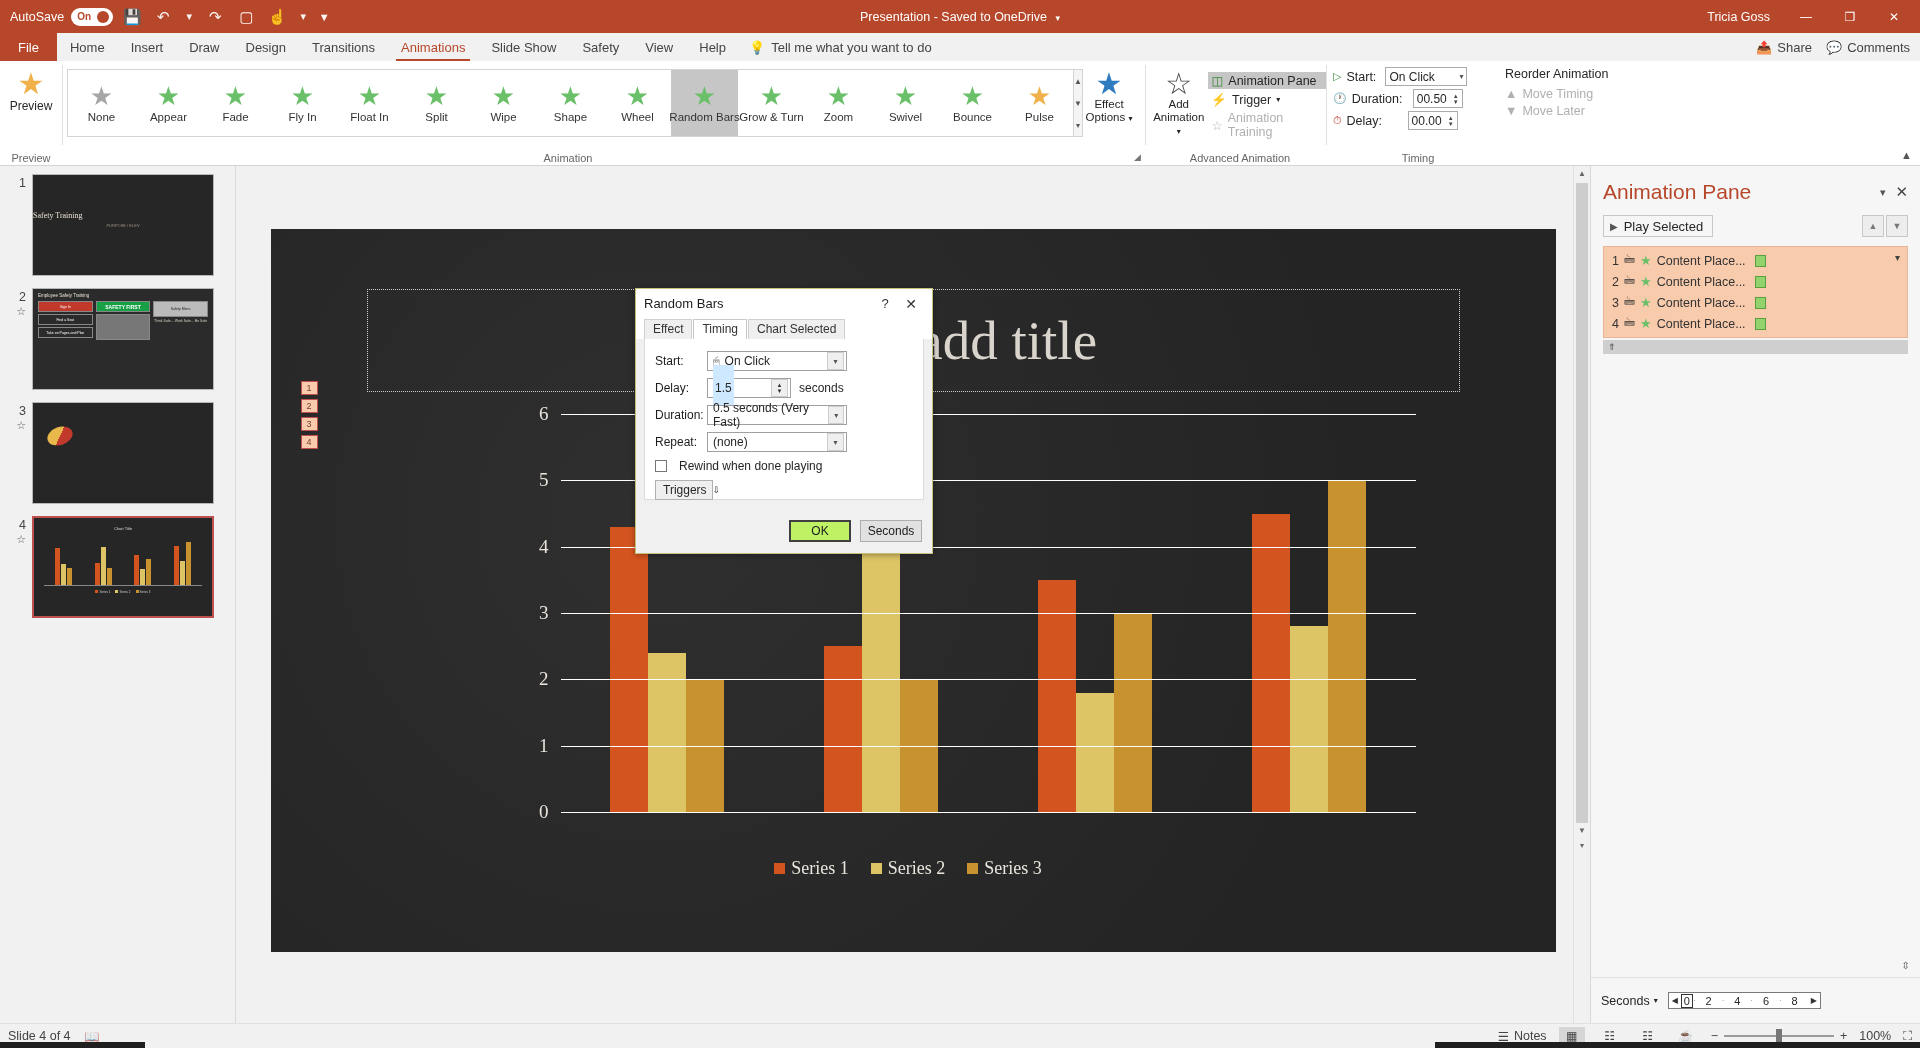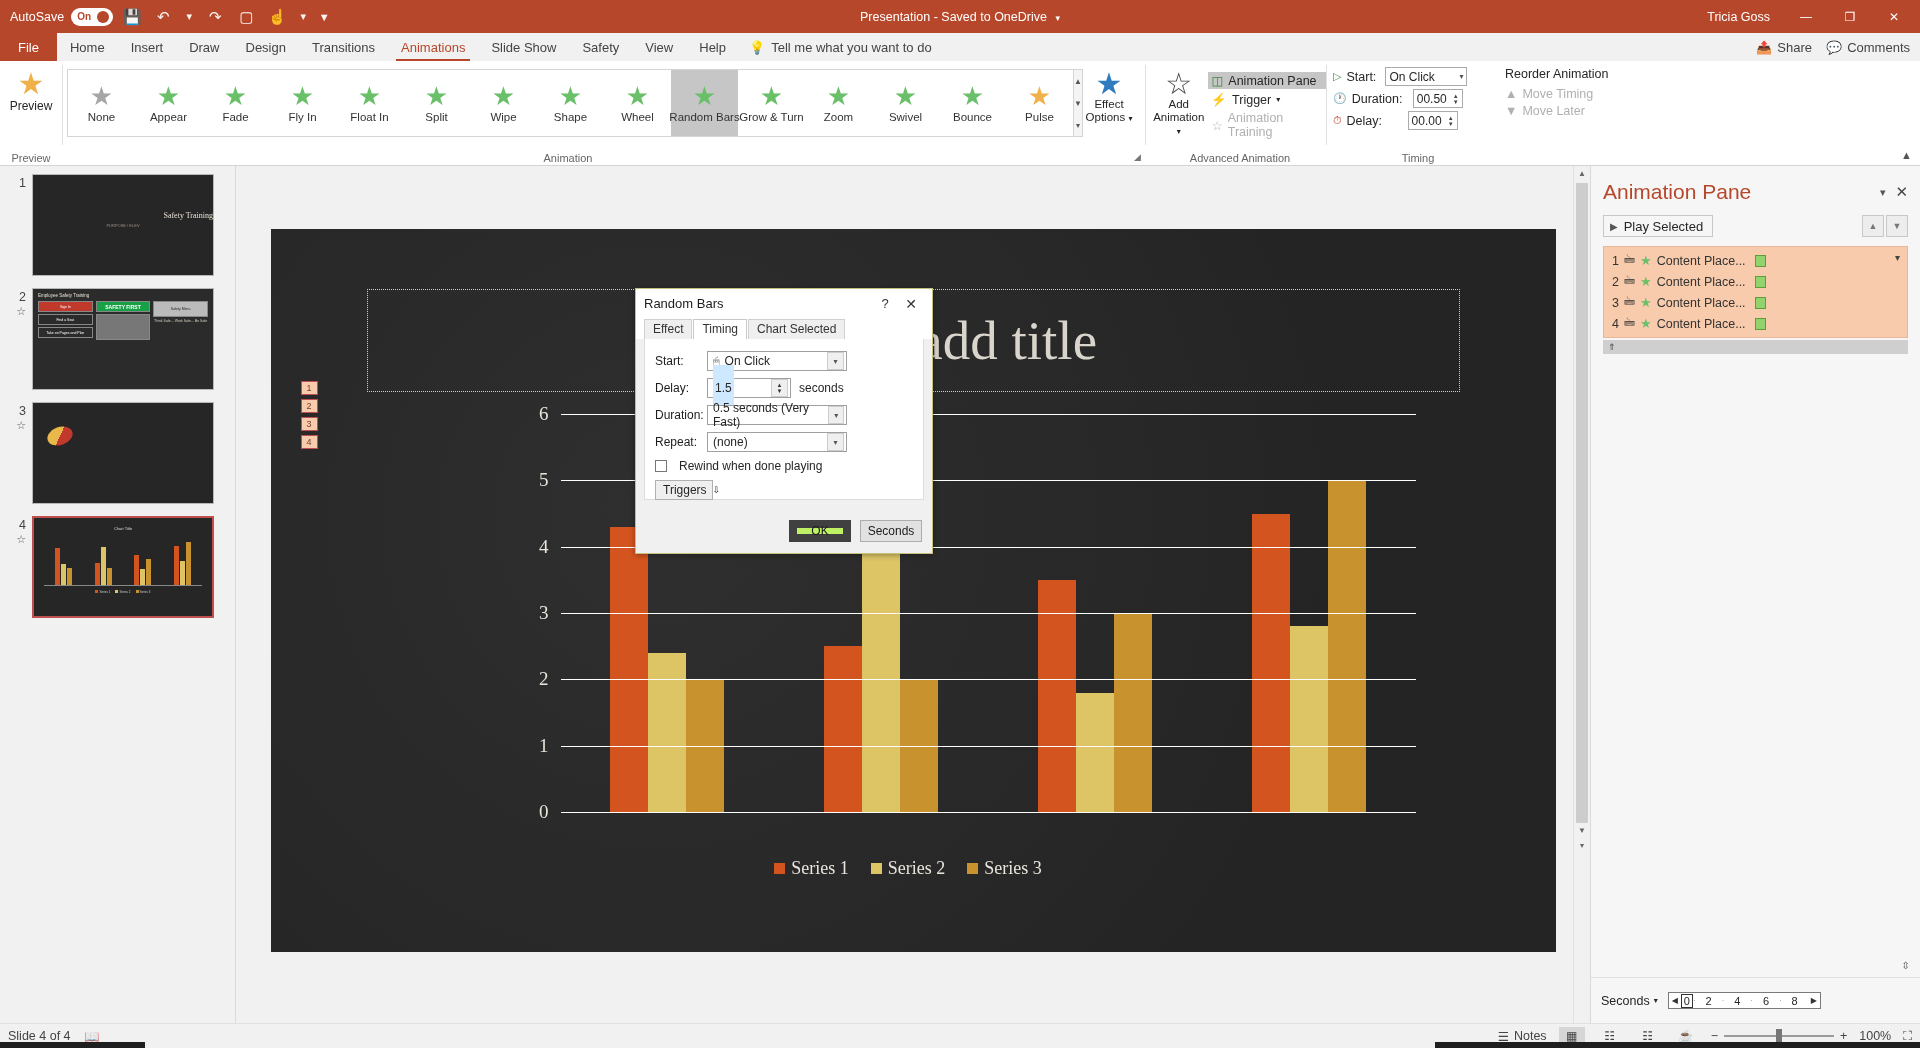--- a/index.html
+++ b/index.html
@@ -147,21 +147,21 @@
   }
   .thumb-row{display:flex;align-items:flex-start;padding:0 10px 12px 6px;}
   .thumb-num{width:20px;text-align:right;font-size:12.5px;color:#444;padding-top:2px;line-height:14px;}
   .thumb-num .star{display:block;color:#666;font-size:11px;}
   .thumb{
     width:182px;height:102px;background:#262626;margin-left:6px;border:1px solid #b8b8b8;
     position:relative;overflow:hidden;
   }
   .thumb.sel{border:2px solid #c0504d;}
 
-  .t1-title{color:#e8e1d5;font-size:8px;text-align:right;margin-top:36px;font-family:"Liberation Serif",serif;}
+  .t1-title{color:#e8e1d5;font-size:8px;text-align:left;margin-top:36px;font-family:"Liberation Serif",serif;}
   .t1-sub{color:#9b9085;font-size:4px;text-align:center;margin-top:3px;}
 
   .t2 {background:#2b2b2b;}
   .t2 .hdr{color:#e8e1d5;font-size:4.5px;padding:4px 0 0 5px;line-height:6px;}
   .t2 .grid{display:flex;gap:3px;padding:2px 5px;}
   .t2 .cell{flex:1;}
   .t2 .box{height:11px;border:.5px solid #888;margin-bottom:2px;display:flex;align-items:center;justify-content:center;font-size:3.5px;color:#fff;}
   .t2 .green{background:#18a047;color:#fff;font-size:5px;font-weight:bold;}
   .t2 .red{background:#c0392b;}
   .t2 .cap{font-size:3.5px;color:#d8d0c4;text-align:center;}
@@ -350,21 +350,21 @@
     align-items:center;gap:6px;padding:0 7px;font-size:12px;width:58px;
   }
   .dlg-footer{
     position:absolute;bottom:0;left:0;right:0;height:44px;display:flex;align-items:center;
     justify-content:flex-end;gap:9px;padding-right:10px;background:#f0f0f0;
   }
   .dbtn{
     width:62px;height:22px;border:1px solid #adadad;background:#e1e1e1;font-size:12px;
     display:flex;align-items:center;justify-content:center;color:#1c1c1c;
   }
-  .dbtn.primary{border:8px solid #404040;background:#bef264;}
+  .dbtn.primary{border:2px solid #404040;background:#bef264;}
 
   
   .taskbar{position:absolute;left:0;bottom:0;width:1920px;height:6px;background:#1f1f1f;}
   .taskbar .seg{position:absolute;top:0;height:6px;background:#f1f1f1;}
 </style>
 </head>
 <body>
 
 <div class="titlebar">
   <div class="tb-left">

